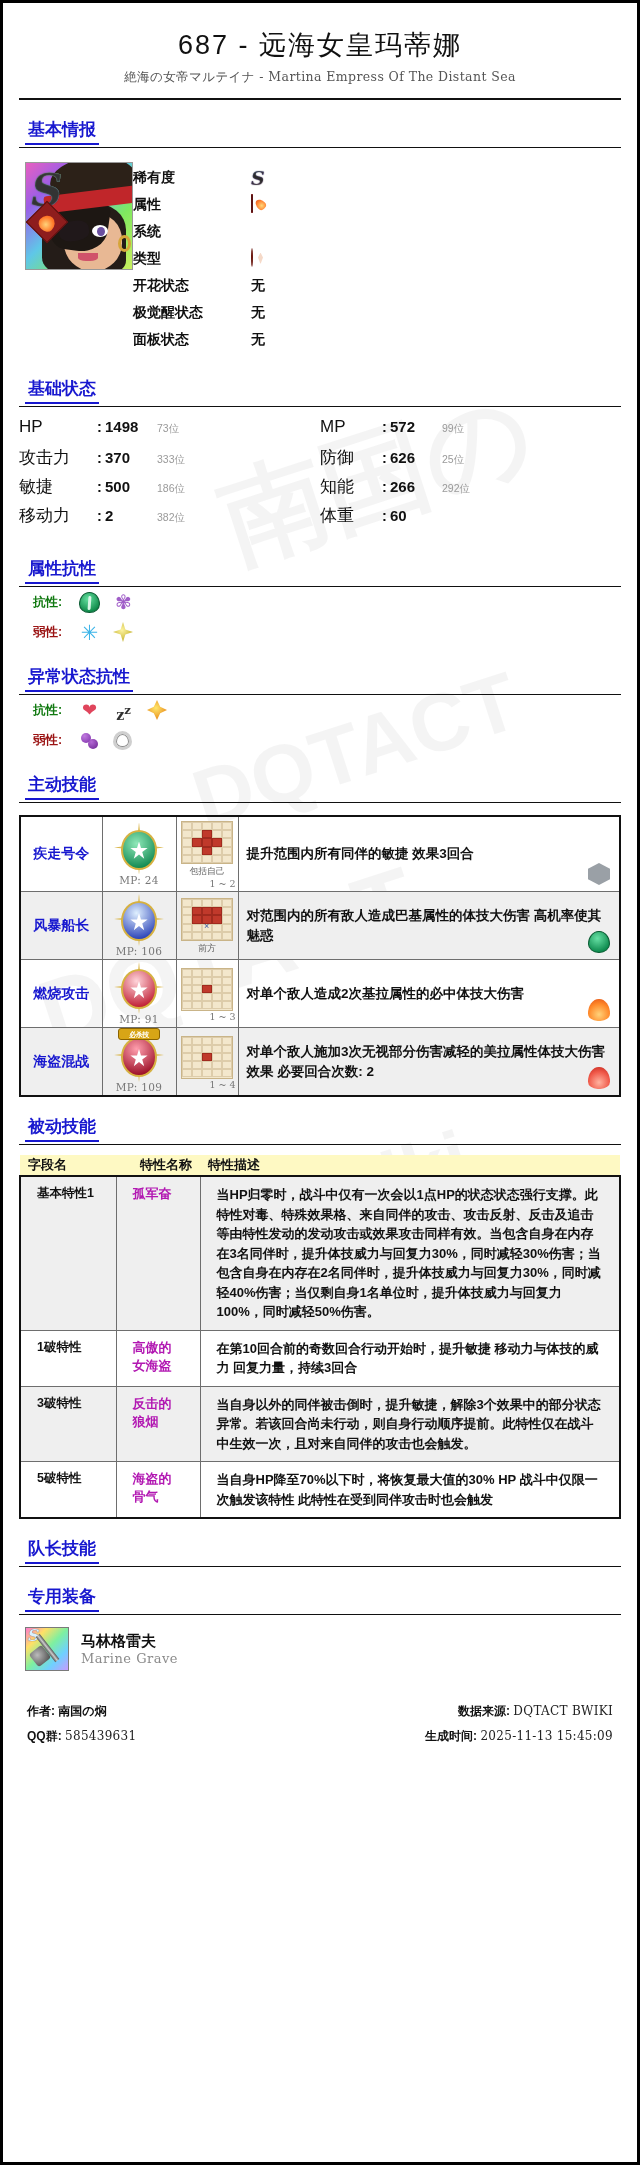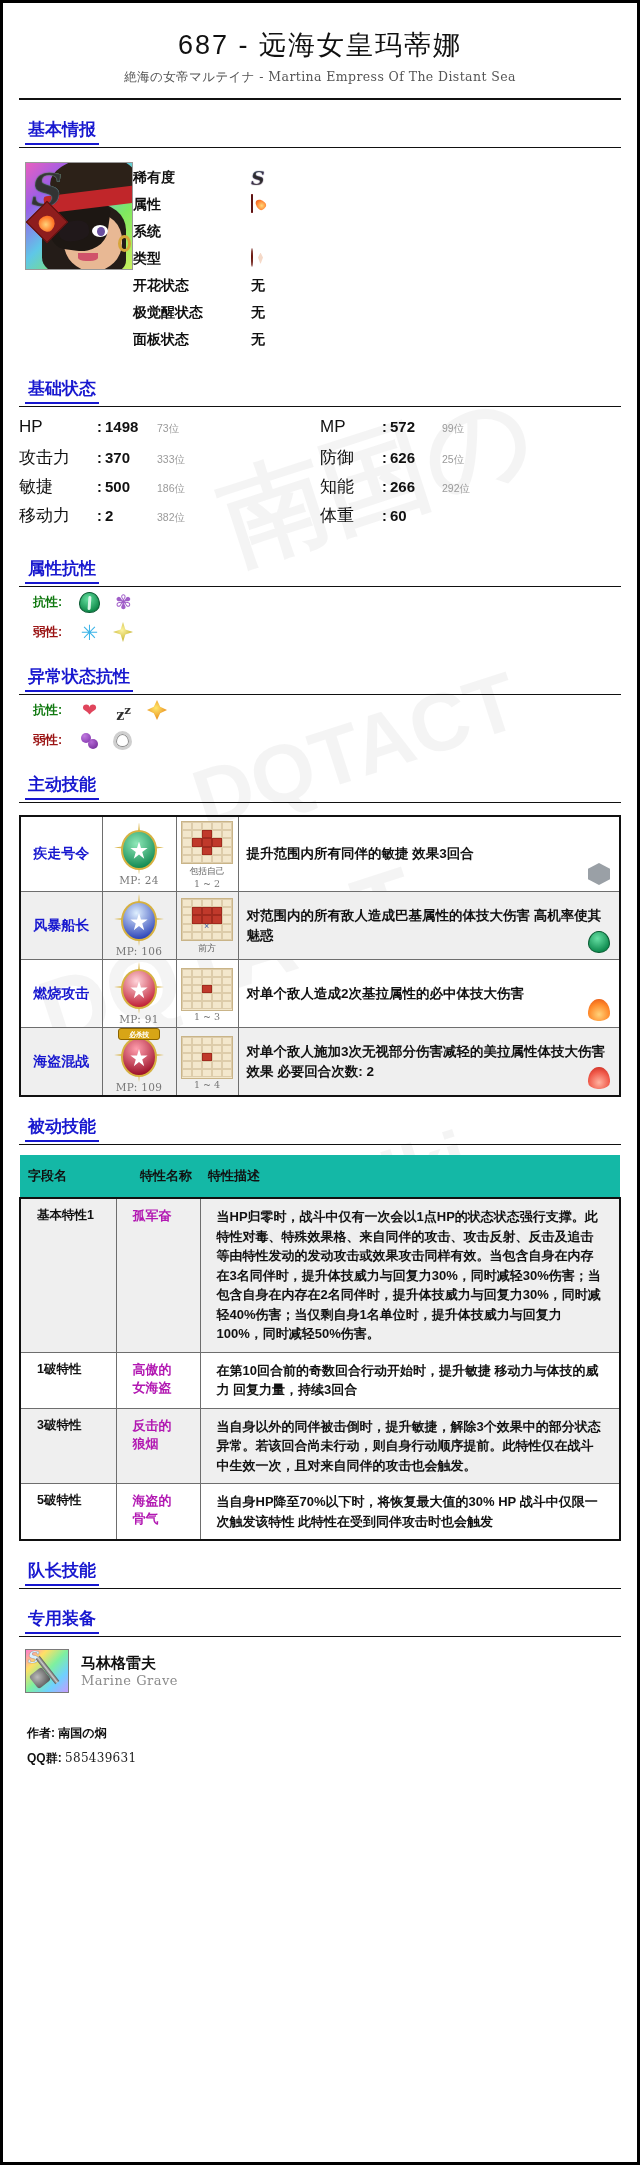--- a/index.html
+++ b/index.html
@@ -248,33 +248,33 @@
      border:1px solid #8a6300; border-radius:3px; font-size:7px; color:#fff; text-align:center;
      line-height:11px; font-weight:bold; letter-spacing:-.5px; z-index:3;}
   .grid { width:52px; height:43px; margin:0 auto; display:grid;
      grid-template-columns:repeat(5,1fr); grid-template-rows:repeat(5,1fr);
      background:#f3e7cc; border:1px solid #c9b488; }
   .grid i { border:1px solid #ddccaa; }
   .grid i.on { background:#c0392b; border-color:#a02a1e; }
   .grid i.tgt{ background:#f3e7cc; position:relative; }
   .grid i.tgt:after{ content:"×"; position:absolute; left:1px; top:-4px; font-size:9px; color:#3b5ca8; font-style:normal;}
   .rng-lab { font-size:9px; color:#666; text-align:center; margin-top:1px; letter-spacing:-.3px; }
-  .rng-num { font-size:9.5px; color:#777; text-align:center; font-family:"DejaVu Serif",serif; }
+  .rng-num { font-size:9.5px; color:#777; text-align:right; font-family:"DejaVu Serif",serif; }
   .el-corner { position:absolute; right:9px; bottom:6px; width:22px; height:22px; }
   .el-corner.gray { background:#9aa0a6; clip-path:polygon(50% 0,100% 26%,100% 74%,50% 100%,0 74%,0 26%); }
   .el-corner.green{ background:radial-gradient(circle at 42% 32%,#66e0a4,#0e8a4e 75%);
      border-radius:50% 50% 50% 50%/60% 60% 42% 42%; border:1px solid #0a5c33;}
   .el-corner.fire { background:radial-gradient(circle at 50% 70%,#ffd27a,#ff8a2a 55%,#e04a14);
      border-radius:50% 50% 45% 45%/68% 68% 34% 34%;}
   .el-corner.fire2{ background:radial-gradient(circle at 50% 70%,#ffb3a0,#f05a4a 55%,#c02018);
      border-radius:50% 50% 45% 45%/68% 68% 34% 34%;}
 
   
   .ptbl { width:100%; border-collapse:collapse; margin-top:10px; }
-  .ptbl thead td { background:#14b8a6; font-size:13px; font-weight:bold; padding:12px 8px; border:0; }
+  .ptbl thead td { background:#fef9c3; font-size:13px; font-weight:bold; padding:1px 8px; border:0; }
   .ptbl tbody td { border:1px solid #6e6e6e; vertical-align:top; padding:8px 16px; }
   .ptbl tbody tr:nth-child(odd) td { background:#efefef; }
   .ptbl tbody { border:2px solid #111; }
   .p-field { width:84px; font-size:12.5px; font-weight:bold; }
   .p-name  { width:84px; font-size:13px; font-weight:bold; color:#b218b2; }
   .p-desc  { font-size:13px; font-weight:bold; line-height:19.5px;margin-top:28px; }
   .ph-1 { width:96px; } .ph-2 { width:84px;text-align:right; }
 
   
   .leader-txt { font-size:14px; font-weight:bold; padding:12px 6px 4px 6px; }
@@ -710,16 +710,26 @@
       <div class="f-col-l">
         <div class="f-row">
           <span>作者:</span>
           <span>南国の焖</span>
         </div>
         <div class="f-row">
           <span>QQ群:</span>
           <span class="f-mono">585439631</span>
         </div>
       </div>
+      <div class="f-col-r">
+        <div class="f-row">
+          <span>数据来源:</span>
+          <span class="f-mono">DQTACT BWIKI</span>
+        </div>
+        <div class="f-row">
+          <span>生成时间:</span>
+          <span class="f-mono">2025-11-13 15:45:09</span>
+        </div>
+      </div>
     </div>
 
   </div>
 </div>
 
 </body></html>

